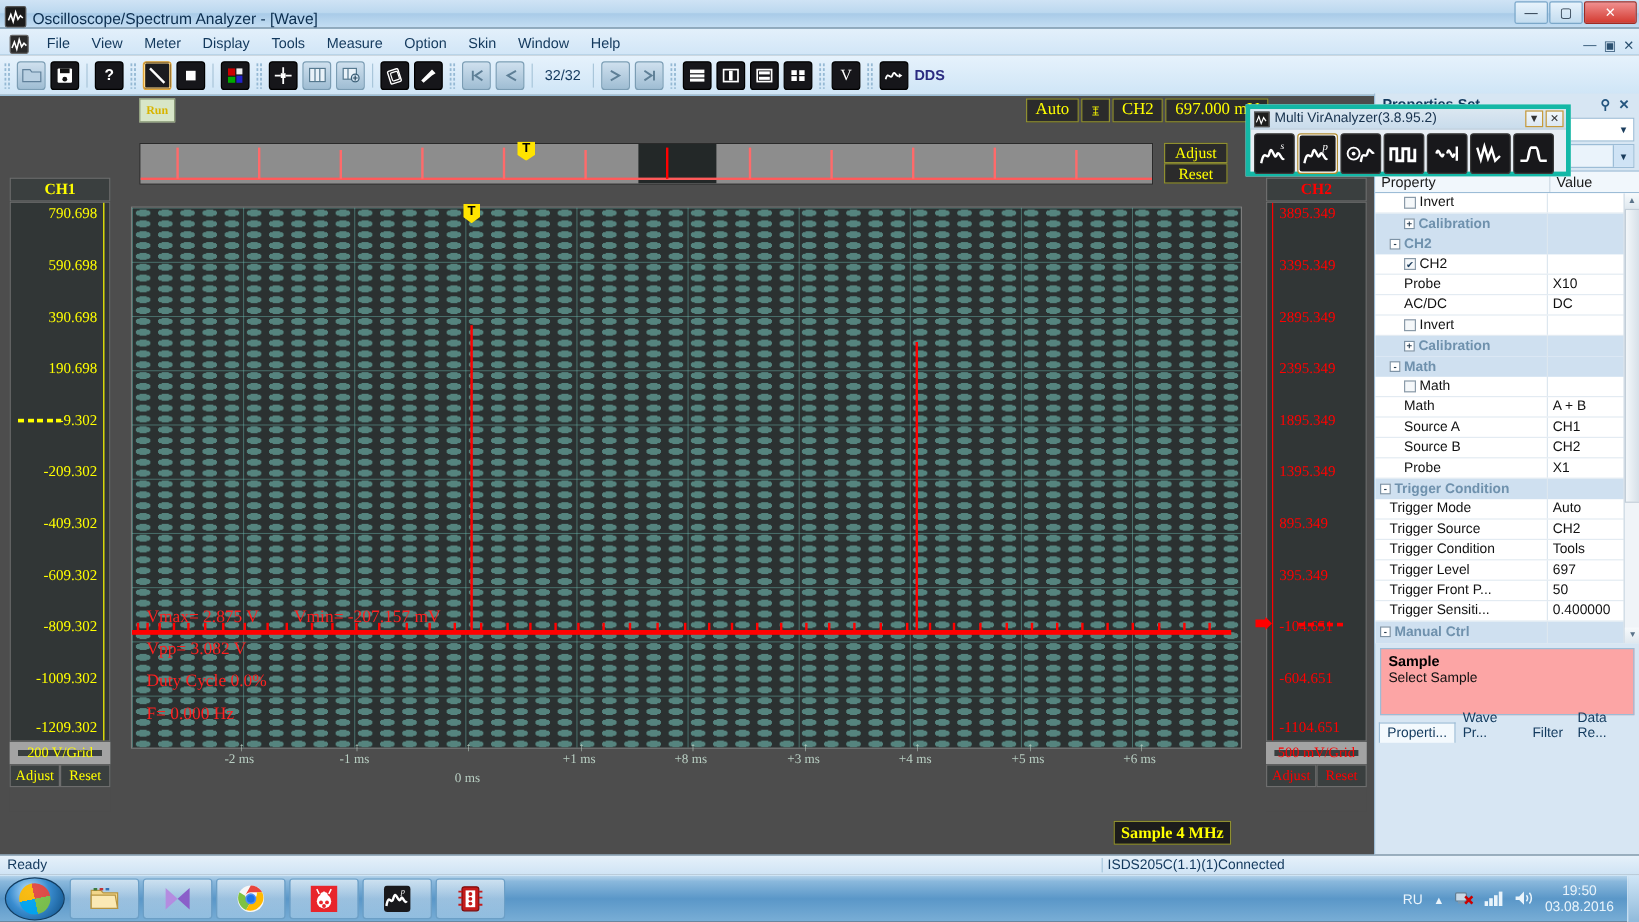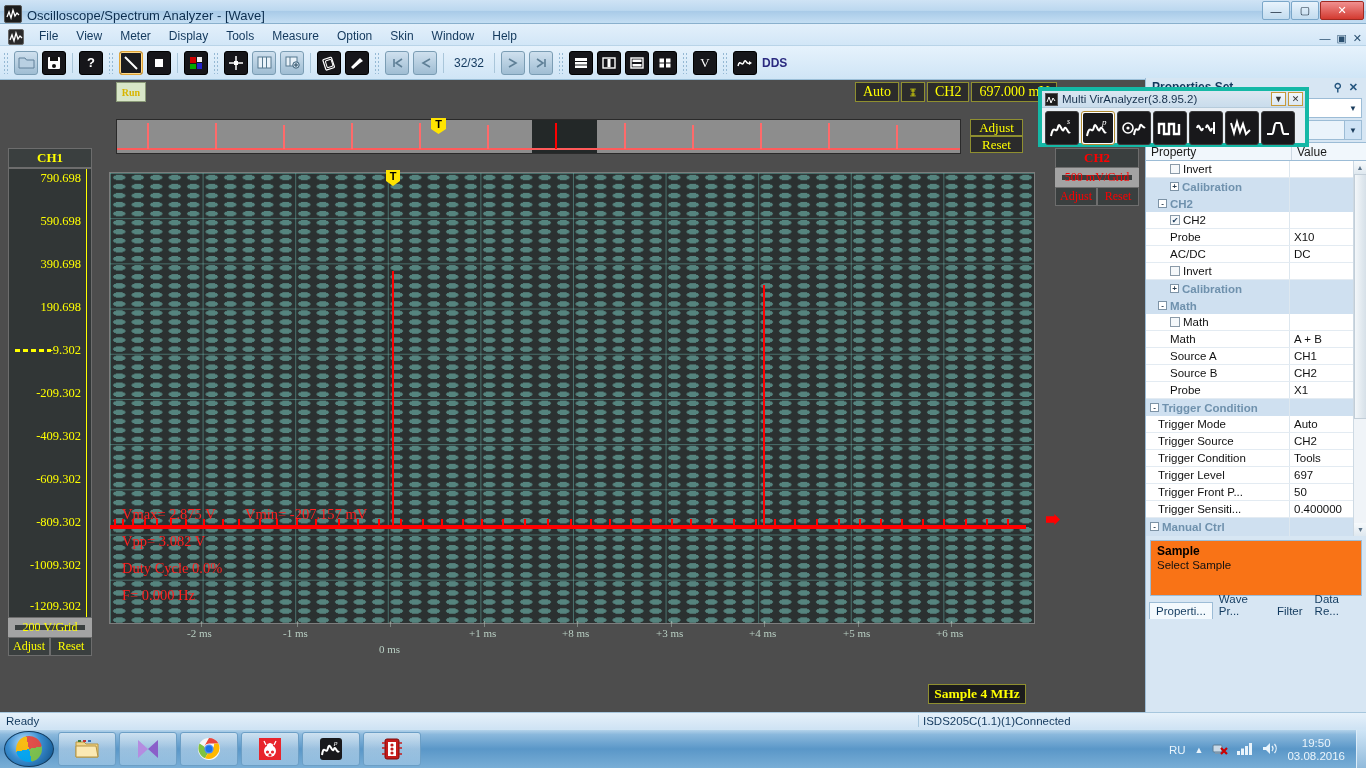--- a/index.html
+++ b/index.html
@@ -210,21 +210,21 @@
     line-height:7px; text-align:center; color:#2b3f52; flex:none; }
   .indent1 { padding-left:12px; }
   .indent2 { padding-left:24px; }
   .pscroll { position:absolute; right:0; top:0; width:13px; height:100%; background:#f0f4f8;
     border-left:1px solid #cdd9e3; }
   .pscroll .sb-arrow { height:13px; display:flex;align-items:center;justify-content:center;
     font-size:7px; color:#5b7389; background:linear-gradient(to bottom,#f7fafc,#dfe8ef); }
   .pscroll .sb-thumb { position:absolute; top:13px; width:13px; height:245px;
     background:linear-gradient(to right,#f3f7fa,#d6e0e8); border:1px solid #c2ced8; }
   .pscroll .sb-arrow.bot { position:absolute; bottom:0; width:13px; }
-  .desc { margin:4px 4px 0 4px; height:56px; background:#f97316; border:1px solid #9cbcd6; padding:3px 6px; }
+  .desc { margin:4px 4px 0 4px; height:56px; background:#fca5a5; border:1px solid #9cbcd6; padding:3px 6px; }
   .desc b { font-size:12px; color:#000; }
   .desc p { margin:1px 0 0 0; font-size:11.5px; color:#111; }
   .ptabs { display:flex; height:20px; margin-top:3px; align-items:flex-end; padding-left:3px; }
   .ptab { font-size:11.5px; color:#123a5e; padding:2px 6px; }
   .ptab.active { background:#f3f9fd; border:1px solid #9cbcd6; border-bottom:none; }
 
   
   .statusbar {
     position:absolute; left:0; top:712px; width:1366px; height:17px;
     background:linear-gradient(to bottom,#e6f1fa,#cfe3f4);
@@ -511,20 +511,36 @@
     </div>
     <div class="ch-footer" style="color:#ffff00;">200 V/Grid</div>
     <div class="ch-btns">
       <div class="ch-btn" style="color:#ffff00;">Adjust</div>
       <div class="ch-btn" style="color:#ffff00;">Reset</div>
     </div>
   </div>
 
   <div class="ch-panel" style="left:1055px;top:68px;width:84px;height:528px;">
     <div class="ch-head" style="color:#ff0000;">CH2</div>
+    <div class="ch-scale" style="height:450px;">
+      <div style="position:absolute;left:4px;top:0;bottom:0;width:1px;background:#ff0000;"></div>
+      <div class="tick-label" style="color:#ff0000;left:10px;top:2px;">3895.349</div>
+      <div class="tick-label" style="color:#ff0000;left:10px;top:45px;">3395.349</div>
+      <div class="tick-label" style="color:#ff0000;left:10px;top:88px;">2895.349</div>
+      <div class="tick-label" style="color:#ff0000;left:10px;top:131px;">2395.349</div>
+      <div class="tick-label" style="color:#ff0000;left:10px;top:174px;">1895.349</div>
+      <div class="tick-label" style="color:#ff0000;left:10px;top:217px;">1395.349</div>
+      <div class="tick-label" style="color:#ff0000;left:10px;top:260px;">895.349</div>
+      <div class="tick-label" style="color:#ff0000;left:10px;top:303px;">395.349</div>
+      <div class="tick-label" style="color:#ff0000;left:10px;top:346px;">-104.651</div>
+      <div class="tick-label" style="color:#ff0000;left:10px;top:389px;">-604.651</div>
+      <div class="tick-label" style="color:#ff0000;left:10px;top:430px;">-1104.651</div>
+      <div style="position:absolute;left:26px;top:350px;width:38px;height:3px;
+        background:repeating-linear-gradient(to right,#ff0000 0 5px,transparent 5px 8px);"></div>
+    </div>
     <div class="ch-footer" style="color:#ff0000;">500 mV/Grid</div>
     <div class="ch-btns">
       <div class="ch-btn" style="color:#ff0000;">Adjust</div>
       <div class="ch-btn" style="color:#ff0000;">Reset</div>
     </div>
   </div>
 
   <div style="position:absolute;left:1046px;top:434px;width:14px;height:11px;background:#ff0000;
      clip-path:polygon(0 20%,60% 20%,60% 0,100% 50%,60% 100%,60% 80%,0 80%);"></div>
 

